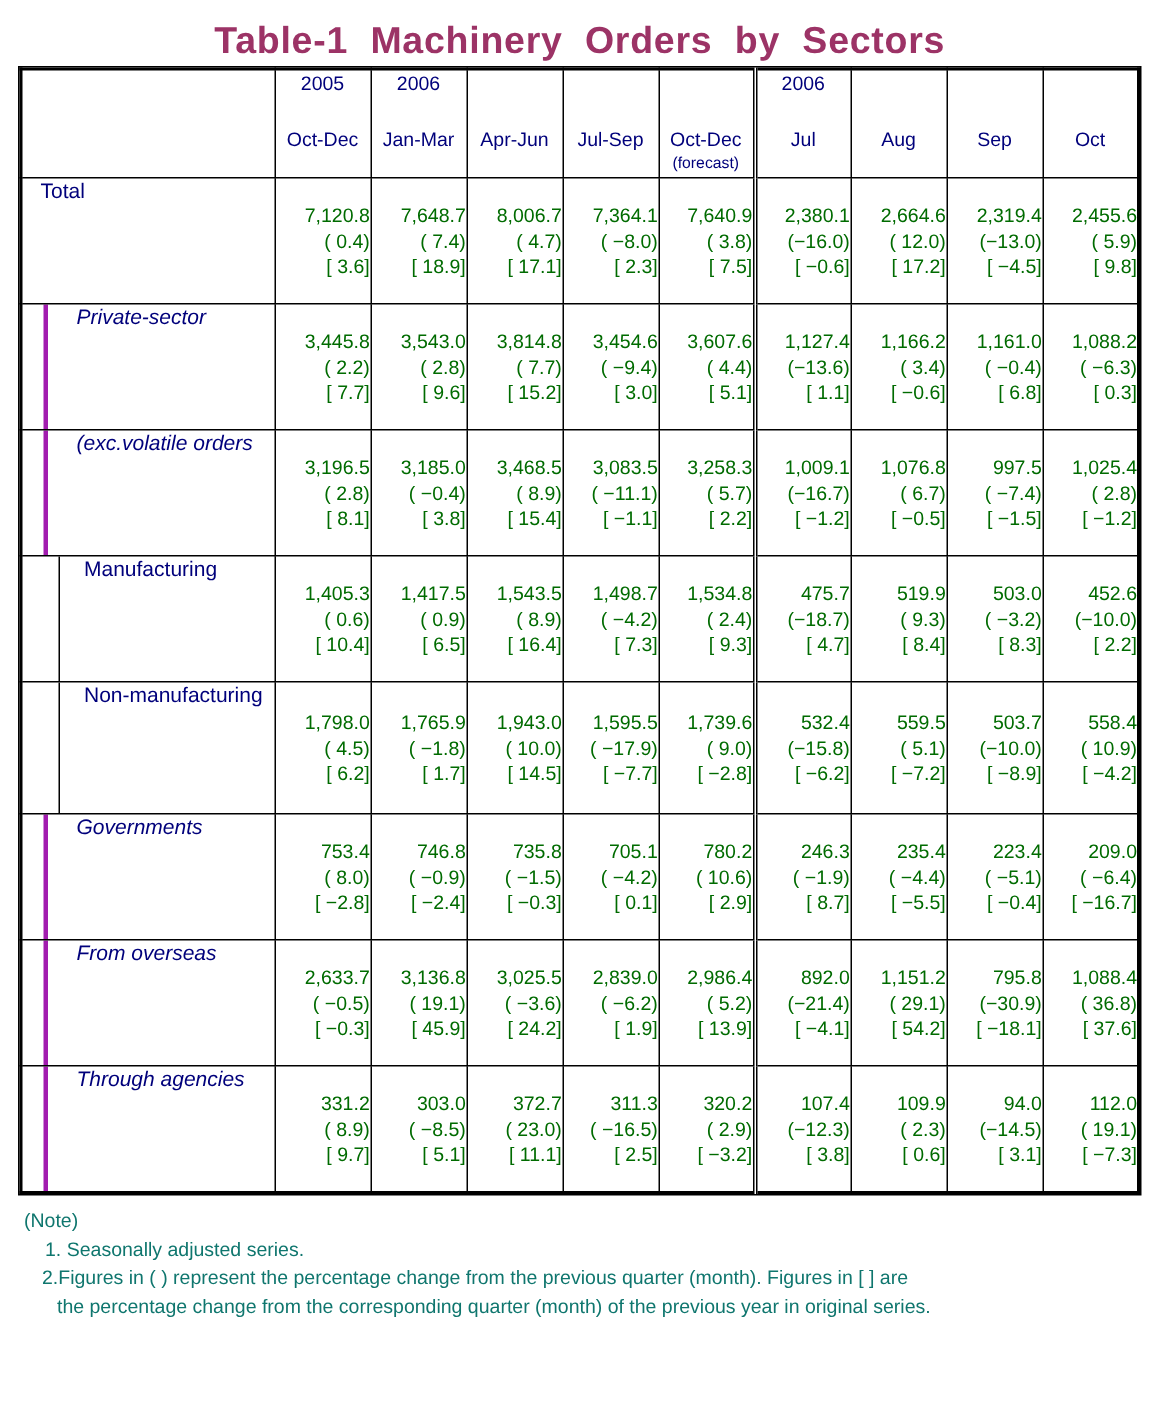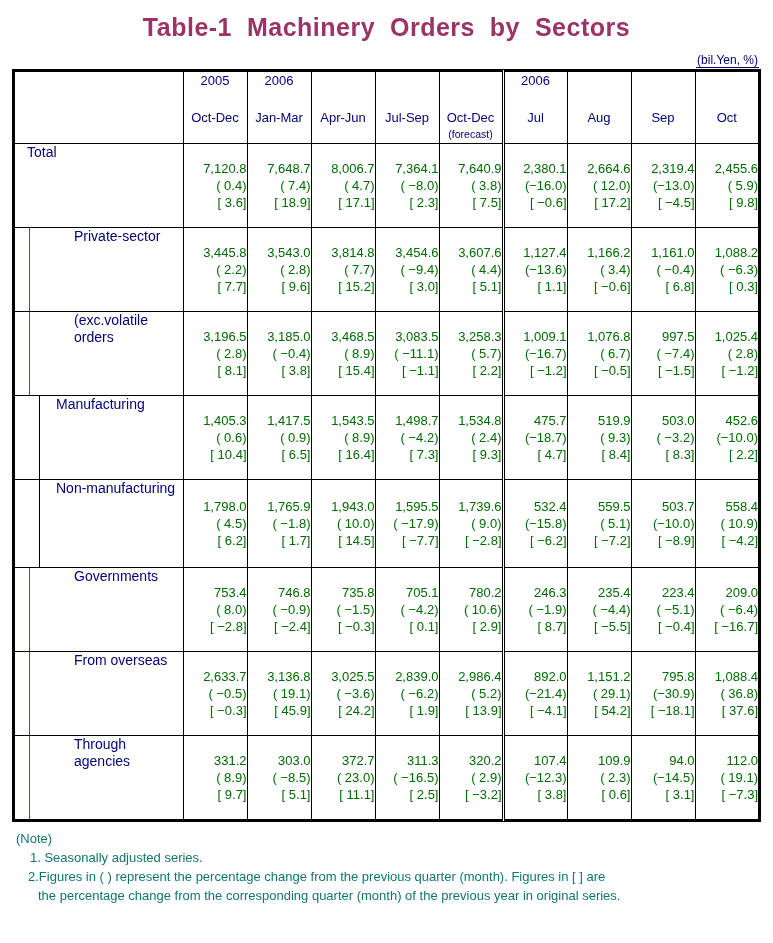--- a/index.html
+++ b/index.html
@@ -97,21 +97,21 @@
     vertical-align: middle;
     padding: 0;
   }
   .lbl-inner {
     display: flex;
     height: 100%;
     box-sizing: border-box;
     padding-left: 12px;
   }
   .lbl-inner.i0 { padding-left: 12px; }
-  .lbl-inner.i1 { padding-left: 44px; border-left: 1px solid #a21caf; margin-left: 14px; }
+  .lbl-inner.i1 { padding-left: 19px; border-left: 3px solid #a21caf; margin-left: 14px; font-style: italic; }
   .lbl-inner.i2 { padding-left: 16px; border-left: 1px solid #000; margin-left: 24px; }
   .lbl-txt { display: block; line-height: 17px; }
   
   tr.datarow > td { height: 84px; }
   tr.datarow.tall > td { height: 88px; }
   
   .notes {
     color: #0f766e;
     font-size: 13px;
     margin: 7px 0 0 16px;
@@ -122,23 +122,20 @@
   .notes .n-2 { display: block; margin-left: 12px; }
   .notes .n-2b { display: block; margin-left: 22px; }
 </style>
 </head>
 <body>
 
 <div id="page">
 
   <div class="title">Table-1  Machinery  Orders  by  Sectors</div>
 
-  <div class="units-row">
-    <span class="units">(bil.Yen, %)</span>
-  </div>
 
   <div class="tbl-wrap">
     <table class="main">
       <colgroup>
         <col style="width:169px">
         <col style="width:64px">
           <col style="width:64px">
           <col style="width:64px">
         <col style="width:64px">
           <col style="width:64px">

